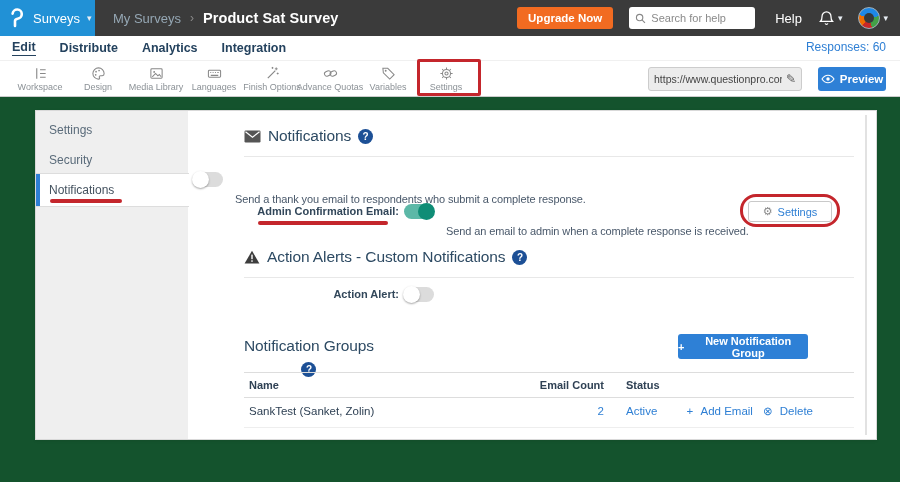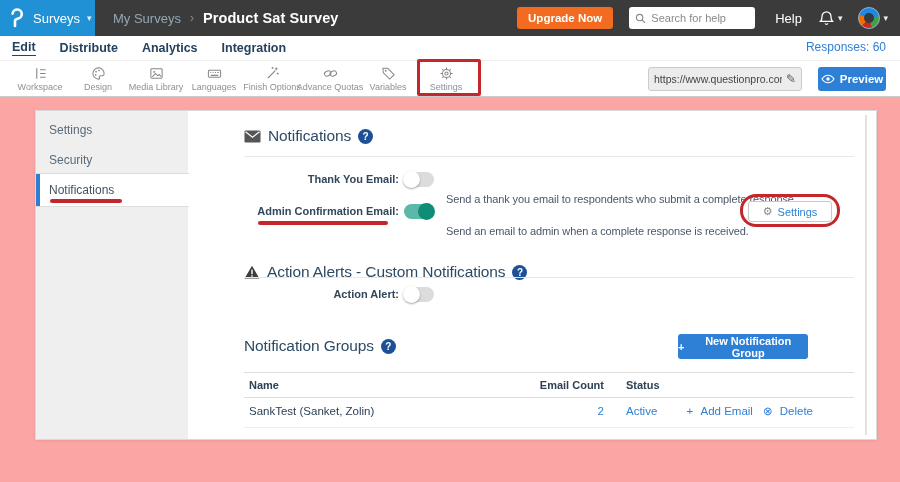--- a/index.html
+++ b/index.html
@@ -1,18 +1,18 @@
 <!DOCTYPE html>
 <html><head>
 <meta charset="utf-8">
 <style>
   * { margin:0; padding:0; box-sizing:border-box; }
   html,body { width:900px; height:482px; }
   body { font-family:"Liberation Sans", sans-serif; background:#f0f0f0; overflow:hidden; }
-  #app { position:relative; width:900px; height:482px; background:#fca5a5; }
+  #app { position:relative; width:900px; height:482px; background:#14532d; }
 
   
   .topbar { position:absolute; left:0; top:0; width:900px; height:36px; background:#3b3b3b; display:flex; align-items:center; }
   .logo-area { width:95px; height:36px; background:#2191d6; display:flex; align-items:center; padding:0 9px; gap:7px; cursor:pointer; }
   .logo-mark { flex:0 0 auto; }
   .app-menu-label { color:#fff; font-size:13px; }
   .caret { font-size:9px; color:#e8eef4; line-height:1; }
   .breadcrumb { display:flex; align-items:center; gap:9px; margin-left:18px;text-align:center; }
   .bc-parent { color:#95a7b4; font-size:13px; }
   .bc-sep { color:#8a8a8a; font-size:12px; }
@@ -252,21 +252,20 @@
         <svg width="17" height="13" viewBox="0 0 17 13">
           <rect x="0.5" y="0.5" width="16" height="12" rx="1.2" fill="#555"></rect>
           <path d="M1.5 1.8 8.5 7.2 15.5 1.8" fill="none" stroke="#fff" stroke-width="1.2"></path>
         </svg>
         <span class="sec-title">Notifications</span>
         <span class="help-icon">?</span>
       </div>
       <div class="divider" style="top:45px;"></div>
 
       <div class="toggle-row" style="top:56px;">
-        <span class="t-label">Thank You Email:</span>
         <span class="toggle off">
             <span class="knob"></span>
           </span>
         <span class="t-desc">Send a thank you email to respondents who submit a complete response.</span>
       </div>
 
       <div class="toggle-row" style="top:88px;">
         <span class="t-label">Admin Confirmation Email:</span>
         <span class="toggle on">
             <span class="knob"></span>
@@ -274,39 +273,39 @@
         <span class="t-desc">Send an email to admin when a complete response is received.</span>
       </div>
       <div class="ann-admin-underline"></div>
 
       <button class="settings-btn">
         <span class="gear-glyph">⚙</span>
         <span>Settings</span>
       </button>
       <div class="ann ann-settings-btn"></div>
 
-      <div class="sec-head" style="top:152px;justify-content:center;">
+      <div class="sec-head" style="top:137px;justify-content:center;">
         <svg width="16" height="14" viewBox="0 0 16 14">
           <path d="M8 0.8 15.4 13.4 H0.6 Z" fill="#3d3d3d"></path>
           <rect x="7.3" y="4.6" width="1.4" height="4.6" fill="#fff"></rect>
           <rect x="7.3" y="10.3" width="1.4" height="1.5" fill="#fff"></rect>
         </svg>
         <span class="sec-title">Action Alerts - Custom Notifications</span>
         <span class="help-icon">?</span>
       </div>
       <div class="divider" style="top:166px;"></div>
 
       <div class="toggle-row" style="top:171px;">
         <span class="t-label">Action Alert:</span>
         <span class="toggle off">
             <span class="knob"></span>
           </span>
       </div>
 
-      <div class="sec-head" style="top:226px;">
+      <div class="sec-head" style="top:226px;flex-direction:column;">
         <span class="sec-title">Notification Groups</span>
         <span class="help-icon">?</span>
       </div>
       <button class="new-group-btn">
         <span>+</span>
         <span>New Notification Group</span>
       </button>
 
       <div class="divider" style="top:261px; background:#ddd;"></div>
       <span class="th" style="left:61px; top:268px;text-align:right;">Name</span>

